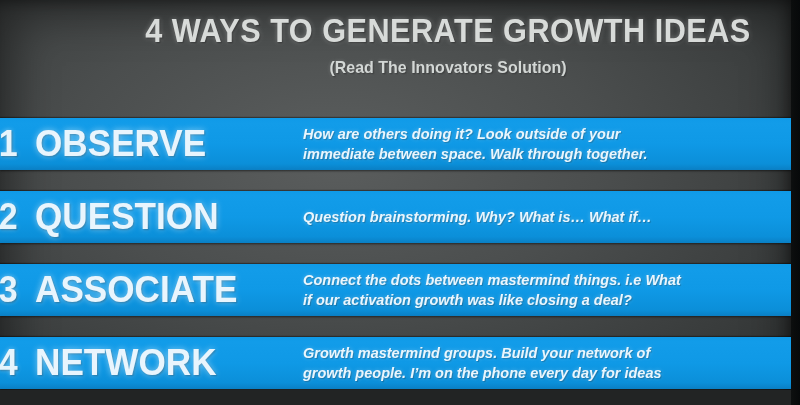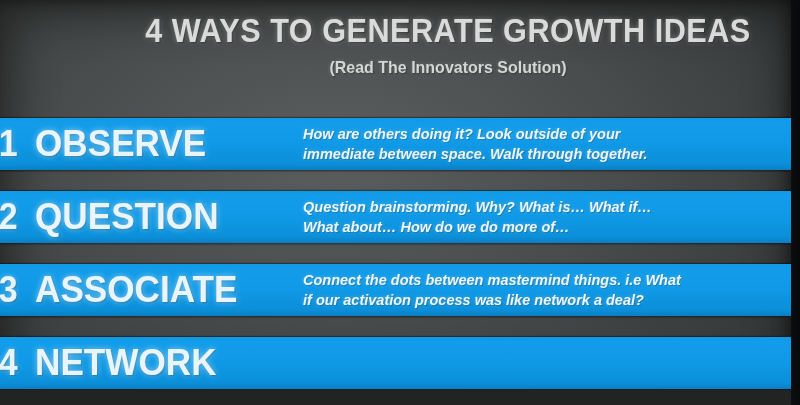--- a/index.html
+++ b/index.html
@@ -168,41 +168,42 @@
       </div>
     </div>
 
     <div class="row">
       <div class="row-left">
         <span class="row-num">2</span>
         <span class="row-word">QUESTION</span>
       </div>
       <div class="row-desc">
         <div class="desc-line">Question brainstorming.  Why?  What is…  What if…</div>
-        <div class="desc-line">What about…  How do we do more of…</div>
       </div>
     </div>
 
     <div class="row">
       <div class="row-left">
         <span class="row-num">3</span>
         <span class="row-word">ASSOCIATE</span>
       </div>
       <div class="row-desc">
         <div class="desc-line">Connect the dots between mastermind things.  i.e What</div>
-        <div class="desc-line">if our activation process was like network a deal?</div>
+        <div class="desc-line">if our activation growth was like closing a deal?</div>
       </div>
     </div>
 
     <div class="row">
       <div class="row-left">
         <span class="row-num">4</span>
         <span class="row-word">NETWORK</span>
       </div>
       <div class="row-desc">
+        <div class="desc-line">Growth mastermind groups.  Build your network of</div>
+        <div class="desc-line">growth people.  I’m on the phone every day for ideas</div>
       </div>
     </div>
 
   </div>
 
   <div class="bottom-strip"></div>
   <div class="right-strip"></div>
 </div>
 
 </body></html>

